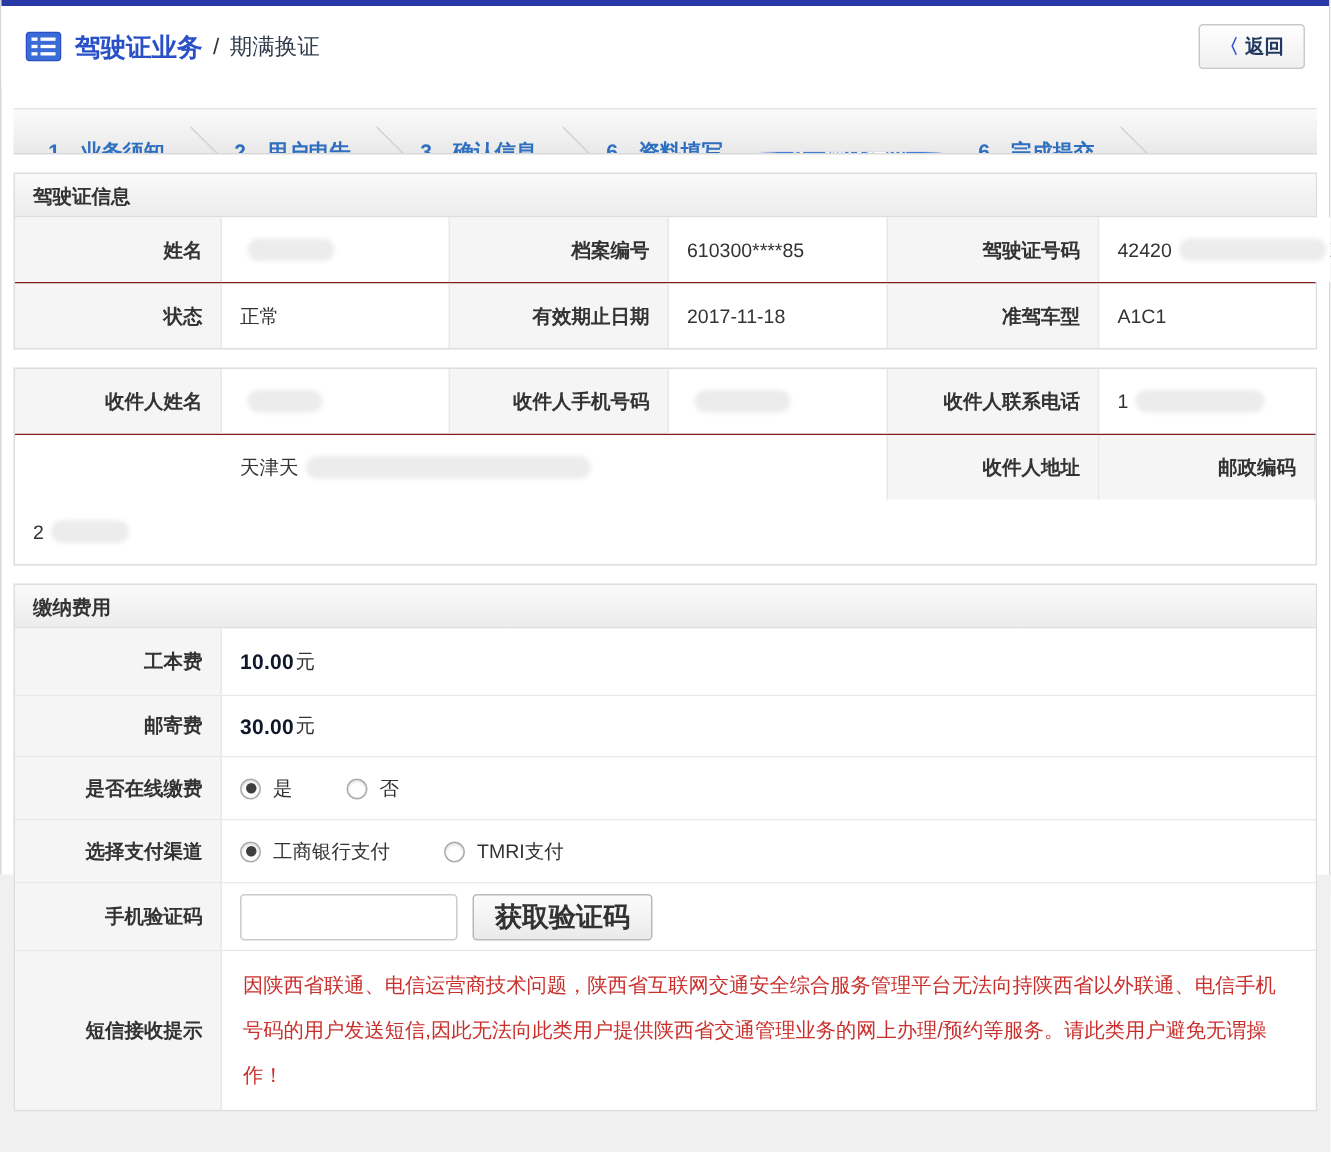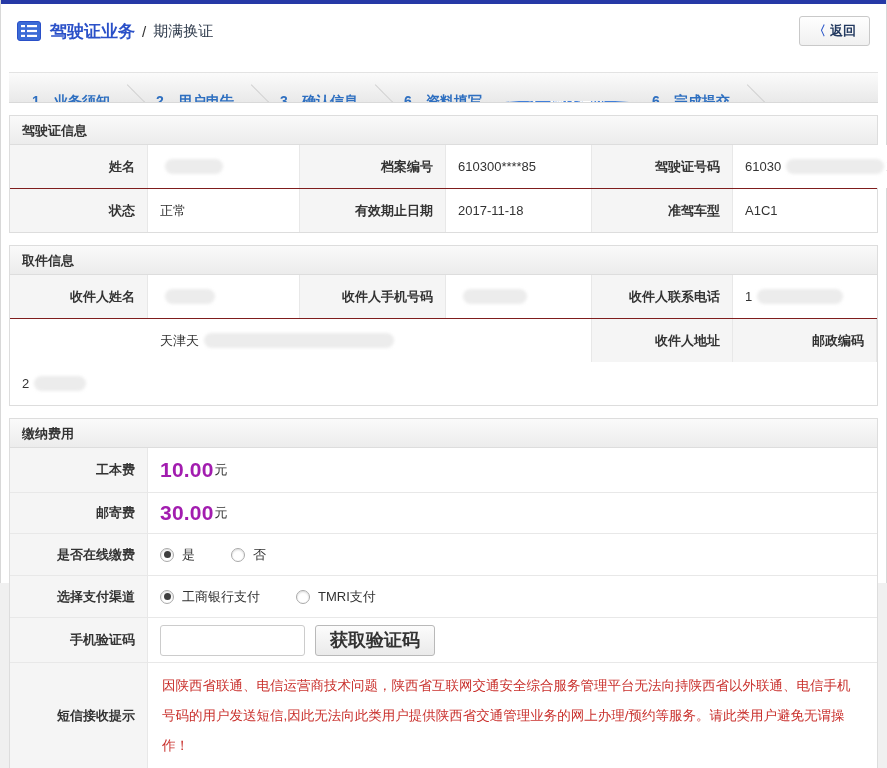--- a/index.html
+++ b/index.html
@@ -64,21 +64,21 @@
            padding:0 12px 0 4px; font-weight:700; border-right:1px solid #e8e8e8; }
   .vcell { background:#fff; padding-left:12px; }
   .irow .vcell:not(:last-child) { border-right:1px solid #e8e8e8; }
   .span3 { grid-column:2 / 5; border-right:1px solid #e8e8e8; }
   .h44{min-height:44px}.h40{min-height:40px}.h41{min-height:41px}.h60{min-height:60px}
   
   .blob { display:inline-block; height:15px; background:#ececec; border-radius:8px;
           filter:blur(1.5px); margin-left:5px; vertical-align:middle; }
   .tail { color:#666; margin-left:2px; }
   
-  .amount { color:#a21caf; font-weight:700; font-size:21px; letter-spacing:.2px; }
+  .amount { color:#0f172a; font-weight:700; font-size:14px; letter-spacing:.2px; }
   .unit { font-size:13px; color:#333; margin-left:1px; }
   
   .opt { display:inline-flex; align-items:center; cursor:pointer; }
   .opt + .opt { margin-left:36px; }
   .radio { width:14px; height:14px; border:1px solid #aaa; border-radius:50%; background:#fff;
            display:inline-flex; align-items:center; justify-content:center;
            box-shadow:inset 0 1px 2px rgba(0,0,0,.15); }
   .radio .dot { width:7px; height:7px; border-radius:50%; }
   .radio.selected .dot { background:#3e3e3e; }
   .opt-label { margin-left:8px; font-size:13px; color:#333; }
@@ -141,37 +141,36 @@
     <div class="irow">
       <div class="cell lcell">姓名</div>
       <div class="cell vcell">
           <span></span>
           <span class="blob" style="width:58px"></span>
         </div>
       <div class="cell lcell">档案编号</div>
       <div class="cell vcell">610300****85</div>
       <div class="cell lcell">驾驶证号码</div>
       <div class="cell vcell">
-          <span>61030</span>
+          <span>42420</span>
           <span class="blob" style="width:98px"></span>
           <span class="tail">X</span>
         </div>
     </div>
     <div class="irow">
       <div class="cell lcell">状态</div>
       <div class="cell vcell">正常</div>
       <div class="cell lcell">有效期止日期</div>
       <div class="cell vcell">2017-11-18</div>
       <div class="cell lcell">准驾车型</div>
       <div class="cell vcell">A1C1</div>
     </div>
   </div>
 
   <div class="section">
-    <div class="sec-header">取件信息</div>
     <div class="irow">
       <div class="cell lcell">收件人姓名</div>
       <div class="cell vcell">
           <span></span>
           <span class="blob" style="width:50px"></span>
         </div>
       <div class="cell lcell">收件人手机号码</div>
       <div class="cell vcell">
           <span></span>
           <span class="blob" style="width:64px"></span>

